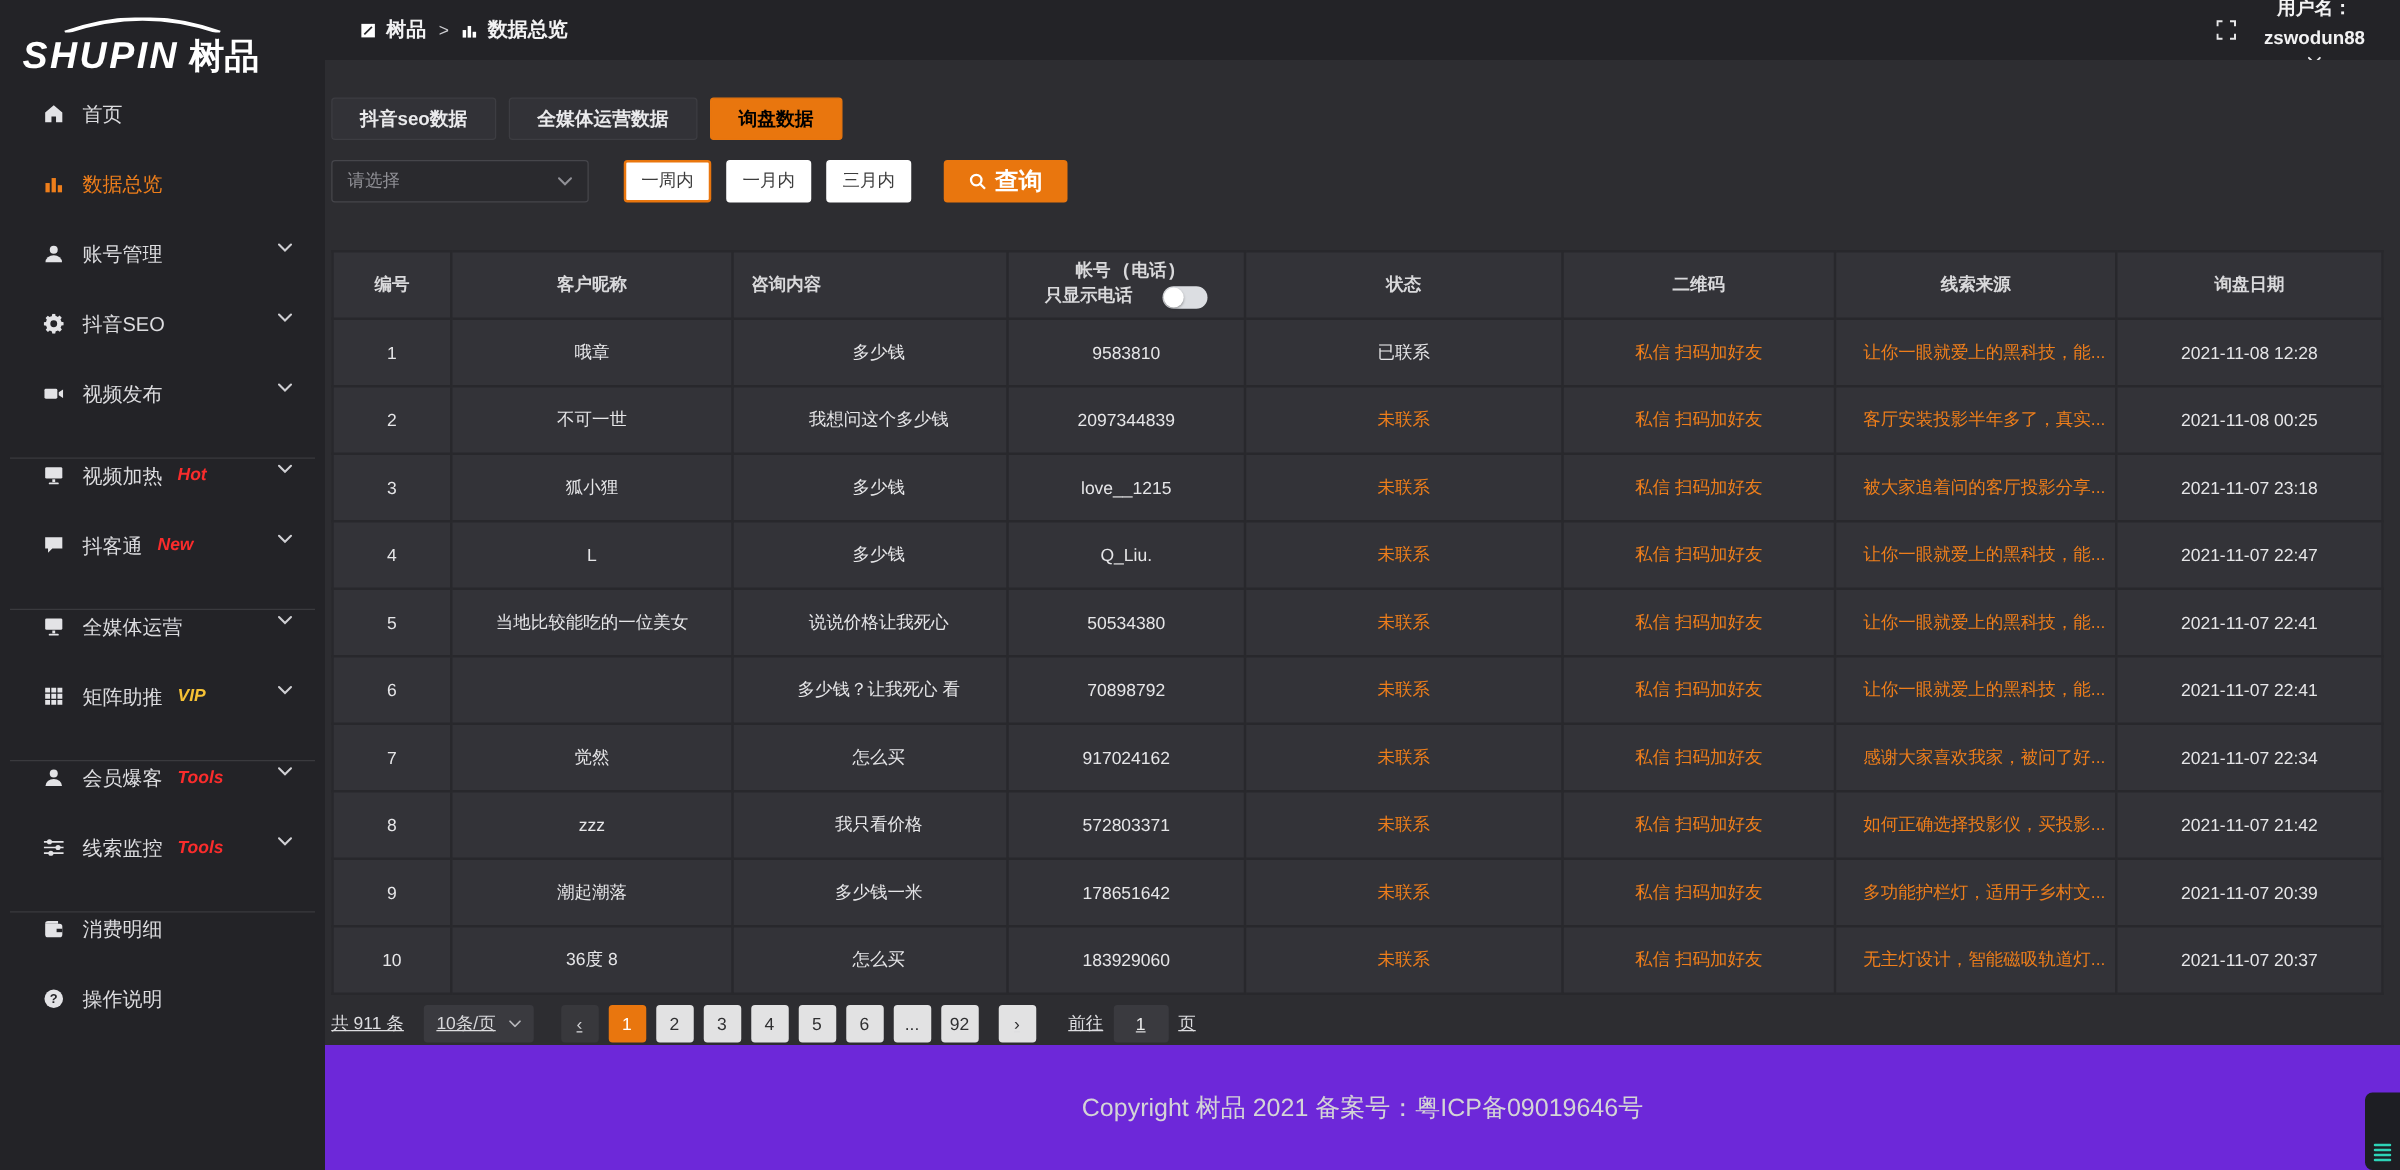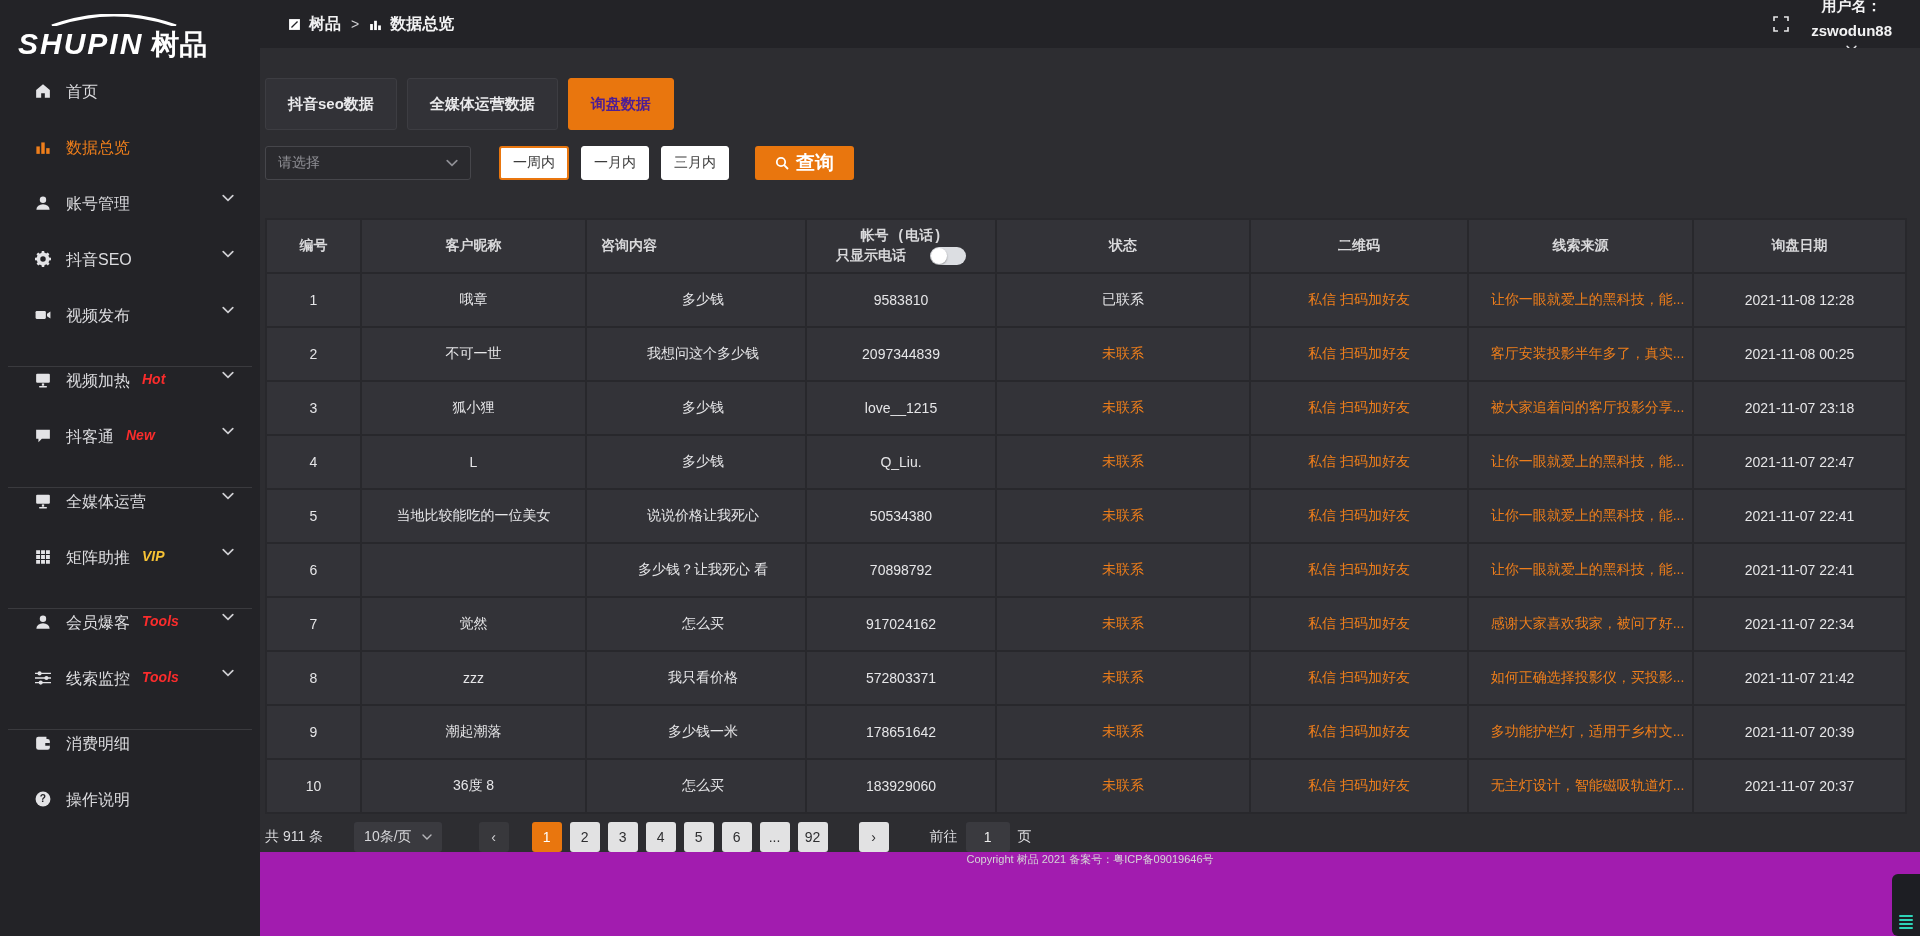--- a/index.html
+++ b/index.html
@@ -35,23 +35,23 @@
   .crumb .c-icon { display:inline-flex; color:#fff; }
   .crumb .c-sep { font-weight:normal; color:#cfcfd3; font-size:14px; padding:0 2px; }
   .top-right { margin-left:auto; display:flex; align-items:center; gap:22px; }
   .fs-icon { display:inline-flex; color:#e6e6e8; cursor:pointer; }
   .username { font-size:15px; font-weight:bold; color:#f2f2f3; display:flex; align-items:center; gap:6px; cursor:pointer;flex-direction:column; }
   .username svg { width:11px; height:7px; }
 
   .content { flex:1; background:#2d2d31; padding:30px 15px 0 5px; }
 
   .tabs-row { display:flex; gap:10px; margin-bottom:16px; }
-  .tab-btn { height:52px; padding:0 22px; background:#323237; border:1px solid #3d3d42; border-radius:3px;
+  .tab-btn { height:34px; padding:0 22px; background:#323237; border:1px solid #3d3d42; border-radius:3px;
              color:#eaeaec; font-size:15px; font-weight:bold; cursor:pointer; }
-  .tab-btn.active { background:#e9760e; border-color:#e9760e; color:#4c1d95; }
+  .tab-btn.active { background:#e9760e; border-color:#e9760e; color:#000000; }
 
   .filter-row { display:flex; align-items:center; margin-bottom:38px; }
   .fake-select { width:206px; height:34px; background:#2a2a2e; border:1px solid #46464b; border-radius:3px;
                  display:flex; align-items:center; padding:0 12px; color:#8f8f95; cursor:pointer; }
   .fake-select .sel-chev { margin-left:auto; color:#8f8f95; display:inline-flex; }
   .range-group { display:flex; gap:12px; margin-left:28px; }
   .range-btn { height:34px; min-width:58px; padding:0 12px; background:#fff; color:#3c3c3c; border:1px solid #fff;
                border-radius:3px; font-size:14px; cursor:pointer; }
   .range-btn.active { border:2px solid #e9760e; }
   .search-btn { margin-left:26px; height:34px; padding:0 20px; background:#e9760e; color:#fff; border:none;
@@ -66,36 +66,36 @@
   td.al, th.al { text-align:left; padding-left:14px; }
   .orange-txt { color:#ee7e1b; }
   .link { color:#ee7e1b; cursor:pointer; }
   .th-stack div { line-height:20px;font-family:Liberation Mono, monospace; }
   .toggle-line { display:flex; align-items:center; justify-content:center; gap:24px; font-weight:bold; }
   .toggle { width:36px; height:18px; background:#dcdee2; border-radius:9px; position:relative; display:inline-block; cursor:pointer; }
   .toggle .knob { position:absolute; left:1px; top:1px; width:16px; height:16px; background:#fff; border-radius:50%;
                   box-shadow:0 1px 2px rgba(0,0,0,.35); }
 
   
-  .pager { display:flex; align-items:center; margin-top:8px; gap:23px; color:#dddde0; }
+  .pager { display:flex; align-items:center; margin-top:8px; gap:8px; color:#dddde0;text-decoration:underline; }
   .pager .total { margin-right:8px; }
   .size-select { height:30px; background:#3a3a3f; border-radius:3px; display:flex; align-items:center; gap:10px;
                  padding:0 10px; color:#d7d7da; cursor:pointer; margin-right:14px; }
   .size-select svg { width:10px; height:6px; }
   .pg-btn { min-width:30px; height:30px; border:none; border-radius:3px; background:#e2e2e3; color:#2f2f31;
             font-size:14px; cursor:pointer; padding:0 6px; }
   .pg-btn.active { background:#e9760e; color:#fff; }
   .pg-btn.dark { background:#38383c; color:#cfcfd2; }
   .goto { display:flex; align-items:center; gap:8px; margin-left:18px; }
   .goto input { width:44px; height:30px; background:#3a3a3f; border:none; border-radius:3px; color:#eee;
                 text-align:center; font-size:14px; }
 
   
-  .footer { height:100px; background:#a21caf; display:flex; justify-content:center;
-            color:#d4d4d6; font-size:11px; flex-shrink:0; }
+  .footer { height:100px; background:#6d28d9; display:flex; align-items:center; justify-content:center;
+            color:#d4d4d6; font-size:20px; flex-shrink:0; }
 
   
   .float-widget { position:absolute; right:0; bottom:0; width:28px; height:62px; background:#1d1e23;
                   border-radius:6px 0 0 6px; cursor:pointer; display:flex; flex-direction:column;
                   justify-content:flex-end; align-items:center; padding-bottom:7px; gap:2px; }
   .float-widget i { display:block; width:14px; height:2px; background:#2ed3b7; border-radius:1px; }
 </style>
 </head>
 <body>
 

